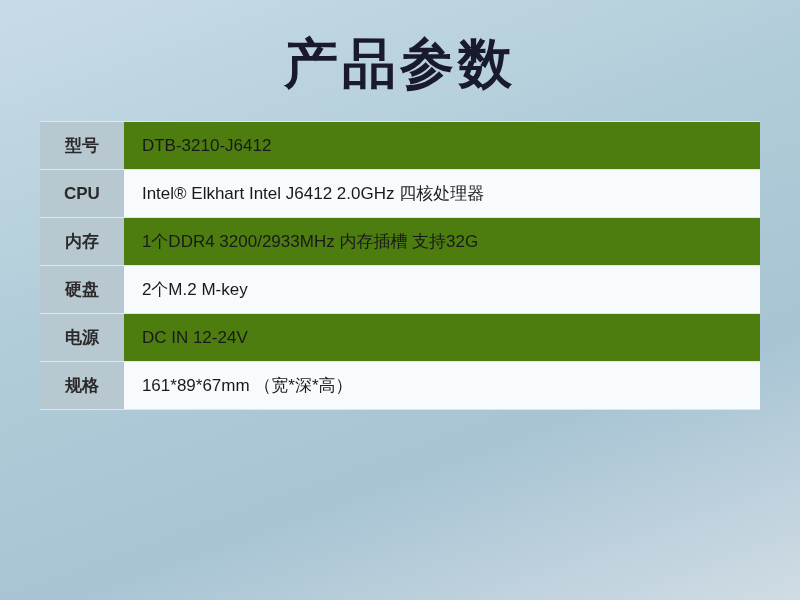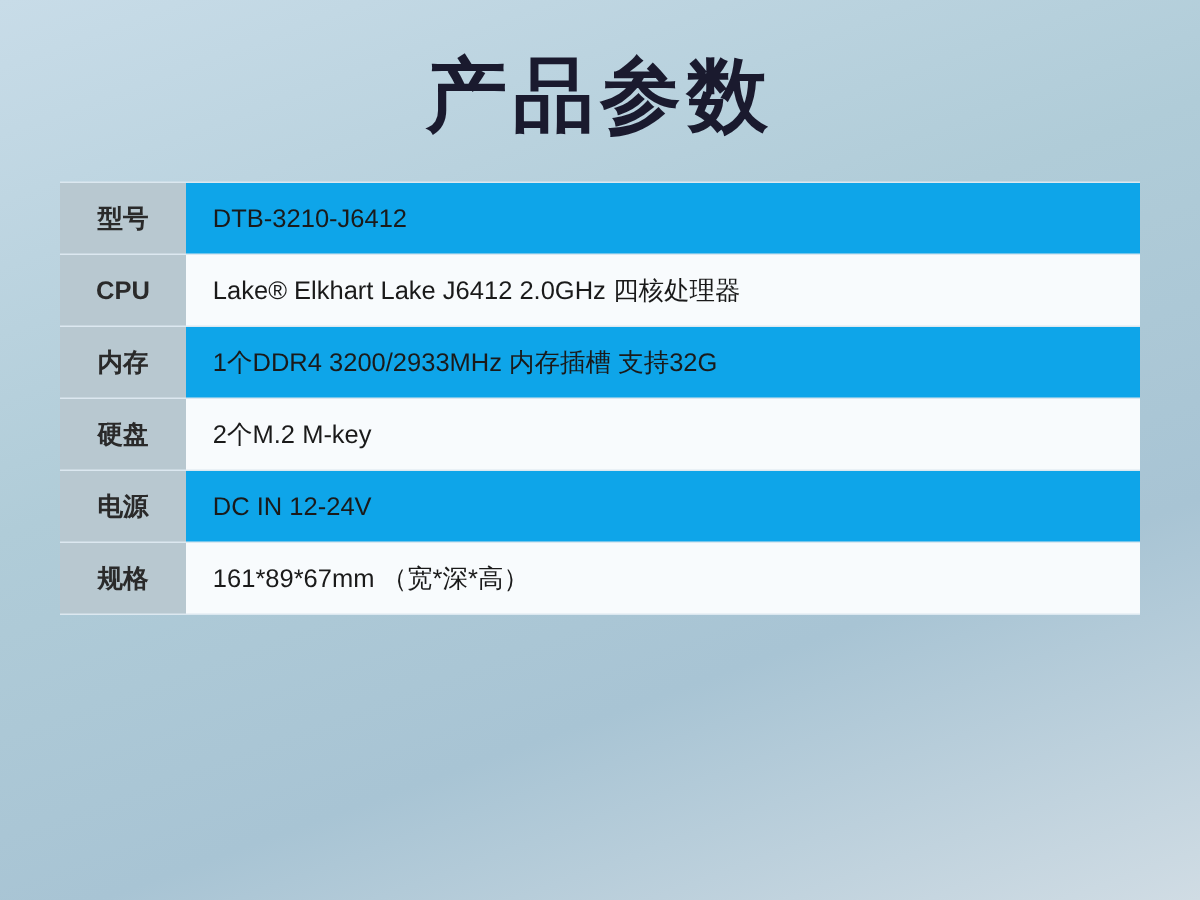--- a/index.html
+++ b/index.html
@@ -47,21 +47,21 @@
       color: #2a2a2a;
       font-size: 17px;
       font-weight: 600;
       text-align: center;
       padding: 12px 24px;
       width: 80px;
       white-space: nowrap;
     }
 
     .value-cell {
-      background-color: #0ea5e9;
+      background-color: #4d7c0f;
       color: #1a1a1a;
       font-size: 17px;
       padding: 12px 18px;
     }
 
     .specs-table tr:nth-child(even) .value-cell {
       background-color: #f8fbfd;
     }
   </style>
 </head>
@@ -70,21 +70,21 @@
 <h1 class="page-title">产品参数</h1>
 
 <table class="specs-table">
   <tbody id="specs-body">
   <tr>
         <td class="label-cell">型号</td>
         <td class="value-cell">DTB-3210-J6412</td>
       </tr>
       <tr>
         <td class="label-cell">CPU</td>
-        <td class="value-cell">Lake® Elkhart Lake J6412 2.0GHz 四核处理器</td>
+        <td class="value-cell">Intel® Elkhart Intel J6412 2.0GHz 四核处理器</td>
       </tr>
       <tr>
         <td class="label-cell">内存</td>
         <td class="value-cell">1个DDR4 3200/2933MHz 内存插槽 支持32G</td>
       </tr>
       <tr>
         <td class="label-cell">硬盘</td>
         <td class="value-cell">2个M.2 M-key</td>
       </tr>
       <tr>

